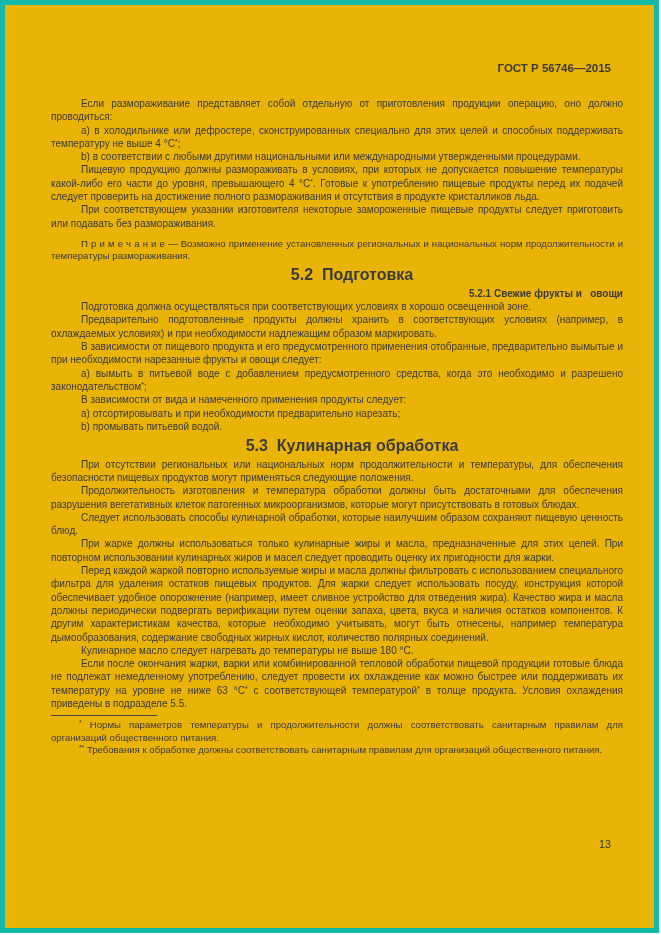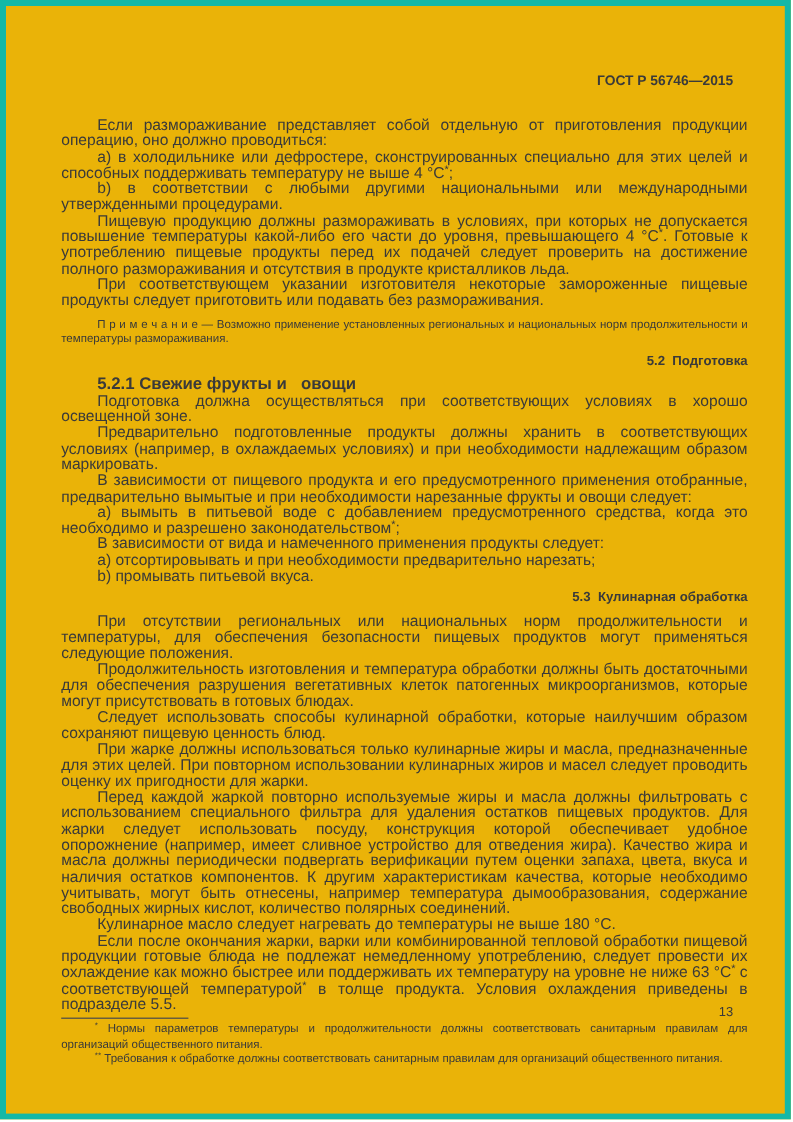--- a/index.html
+++ b/index.html
@@ -34,41 +34,41 @@
     top: 92px;
     left: 46px;
     width: 572px;
     text-align: justify;
   }
   .content p, .content h2, .content h3 {
     margin: 0;
     padding: 0;
   }
   .p {
-    font-size: 13px;
+    font-size: 10px;
     line-height: 13.3px;
     text-indent: 30px;
   }
   .h2 {
-    font-size: 11px;
+    font-size: 16px;
     line-height: 13.5px;
     font-weight: bold;
     text-indent: 30px;
     margin: 6px 0 5px 0 !important;
     white-space: pre-wrap;
-    text-align: right;
+    text-align: center;
   }
   .h3 {
-    font-size: 14px;
+    font-size: 10px;
     line-height: 13.3px;
     font-weight: bold;
     text-indent: 30px;
     margin: 2px 0 0 0 !important;
     white-space: pre-wrap;
-    text-align: left;
+    text-align: right;
   }
   .note {
     font-size: 9.6px;
     line-height: 12.2px;
     text-indent: 30px;
     margin: 8px 0 5px 0 !important;
   }
   .rule {
     width: 106px;
     border-top: 1px solid #4a4a4a;
@@ -108,21 +108,21 @@
       <p class="p"><span>При соответствующем указании изготовителя некоторые замороженные пищевые продукты следует приготовить или подавать без размораживания.</span></p>
       <p class="note"><span>П р и м е ч а н и е — Возможно применение установленных региональных и национальных норм продолжительности и температуры размораживания.</span></p>
       <h2 class="h2"><span>5.2  Подготовка</span></h2>
       <h3 class="h3"><span>5.2.1 Свежие фрукты и   овощи</span></h3>
       <p class="p"><span>Подготовка должна осуществляться при соответствующих условиях в хорошо освещенной зоне.</span></p>
       <p class="p"><span>Предварительно подготовленные продукты должны хранить в соответствующих условиях (например, в охлаждаемых условиях) и при необходимости надлежащим образом маркировать.</span></p>
       <p class="p"><span>В зависимости от пищевого продукта и его предусмотренного применения отобранные, предварительно вымытые и при необходимости нарезанные фрукты и овощи следует:</span></p>
       <p class="p"><span>а) вымыть в питьевой воде с добавлением предусмотренного средства, когда это необходимо и разрешено законодательством</span><sup>*</sup><span>;</span></p>
       <p class="p"><span>В зависимости от вида и намеченного применения продукты следует:</span></p>
       <p class="p"><span>а) отсортировывать и  при необходимости  предварительно нарезать;</span></p>
-      <p class="p"><span>b) промывать питьевой вкуса.</span></p>
+      <p class="p"><span>b) промывать питьевой водой.</span></p>
       <h2 class="h2"><span>5.3  Кулинарная обработка</span></h2>
       <p class="p"><span>При отсутствии региональных или национальных норм продолжительности и температуры, для обеспечения безопасности пищевых продуктов могут применяться следующие положения.</span></p>
       <p class="p"><span>Продолжительность изготовления и температура обработки должны быть достаточными для обеспечения разрушения вегетативных клеток патогенных микроорганизмов, которые могут присутствовать в готовых блюдах.</span></p>
       <p class="p"><span>Следует использовать способы кулинарной обработки, которые наилучшим образом сохраняют пищевую ценность блюд.</span></p>
       <p class="p"><span>При жарке должны использоваться только кулинарные жиры и масла, предназначенные для этих целей. При повторном использовании кулинарных жиров и масел следует проводить оценку их пригодности для жарки.</span></p>
       <p class="p"><span>Перед каждой жаркой повторно используемые жиры и масла должны фильтровать с использованием специального фильтра для удаления остатков пищевых продуктов. Для жарки следует использовать посуду, конструкция которой обеспечивает удобное опорожнение (например, имеет сливное устройство для отведения жира). Качество жира и масла должны периодически подвергать верификации путем оценки запаха, цвета, вкуса и наличия остатков компонентов. К другим характеристикам качества, которые необходимо учитывать, могут быть отнесены, например температура дымообразования, содержание свободных жирных кислот, количество полярных соединений.</span></p>
       <p class="p"><span>Кулинарное масло следует нагревать до температуры не выше 180 °C.</span></p>
       <p class="p"><span>Если после окончания жарки, варки или комбинированной тепловой обработки пищевой продукции готовые блюда не подлежат немедленному употреблению, следует провести их охлаждение как можно быстрее или поддерживать их температуру на уровне не ниже 63 °C</span><sup>*</sup><span> с соответствующей температурой</span><sup>*</sup><span> в толще продукта. Условия охлаждения приведены в подразделе 5.5.</span></p>
       <div class="rule"></div>
       <p class="footnote"><sup>*</sup><span>  Нормы параметров температуры и продолжительности должны соответствовать  санитарным  правилам для организаций общественного питания.</span></p>

